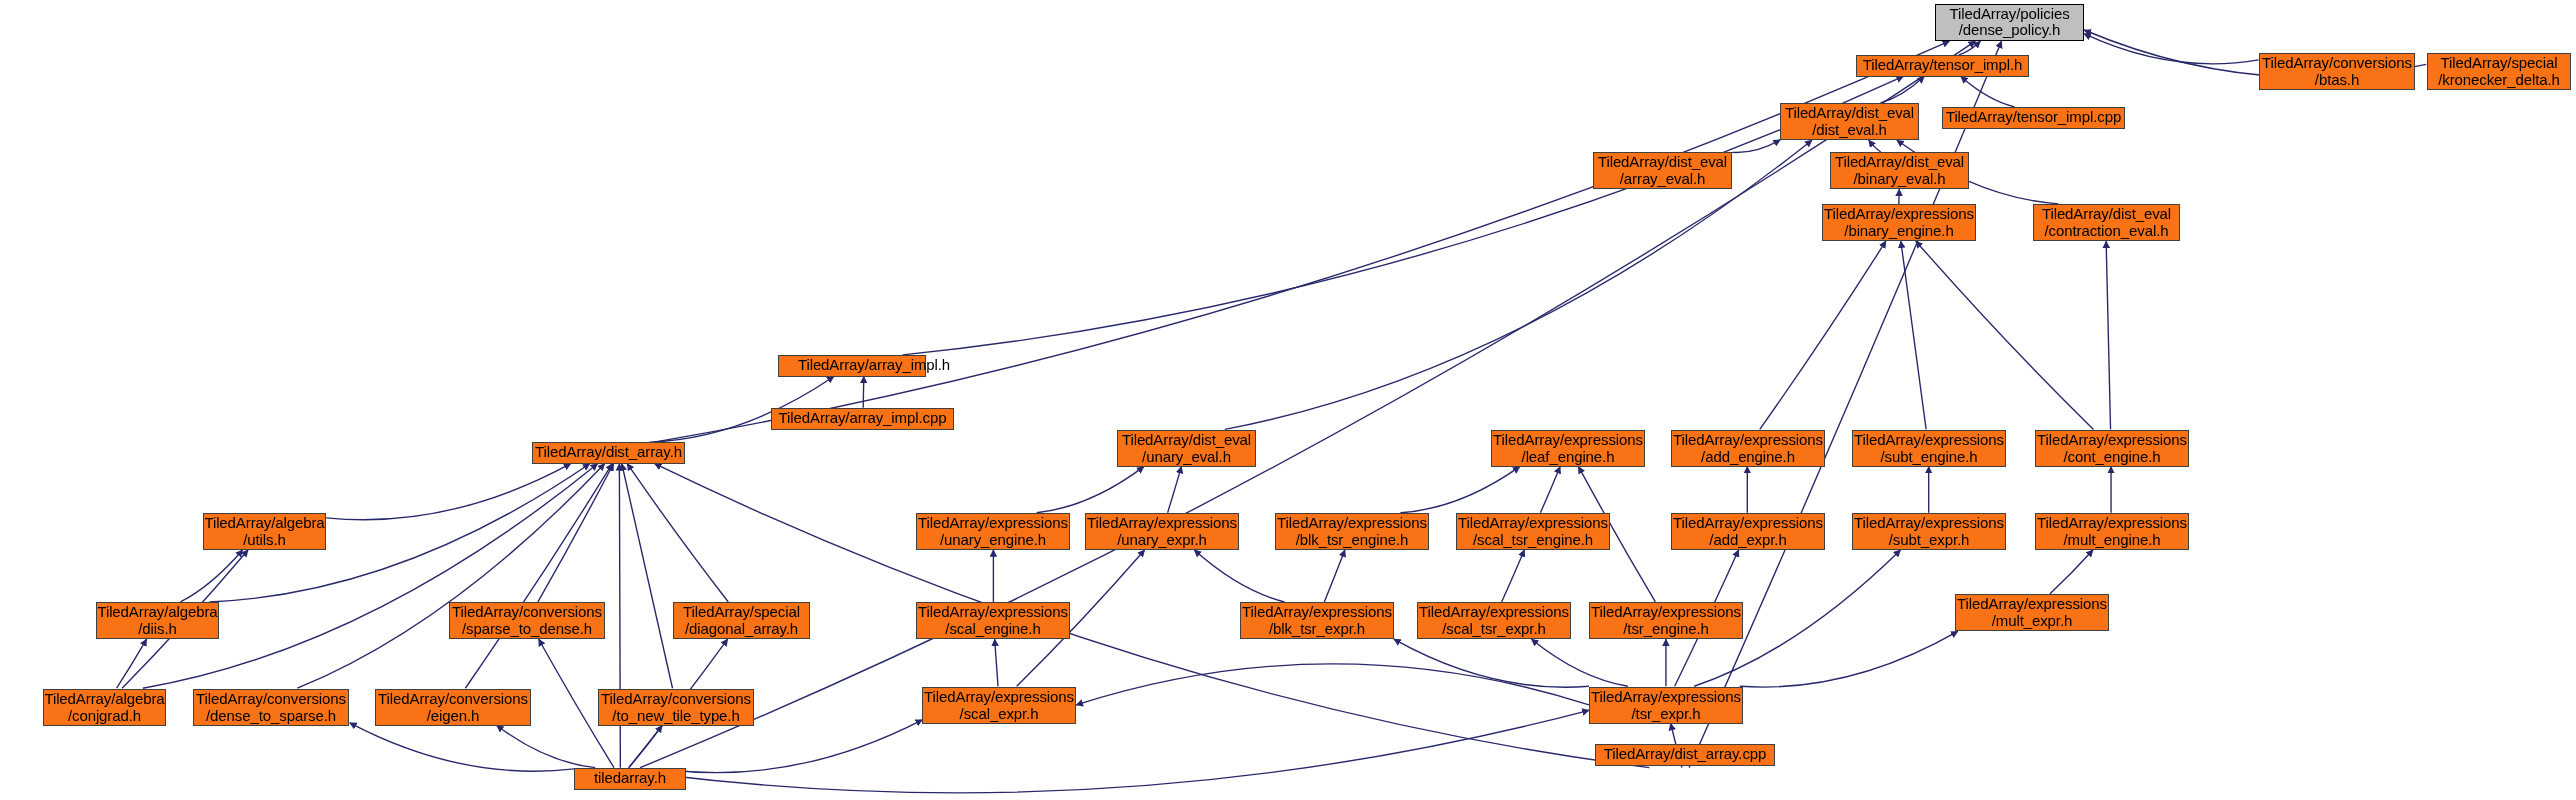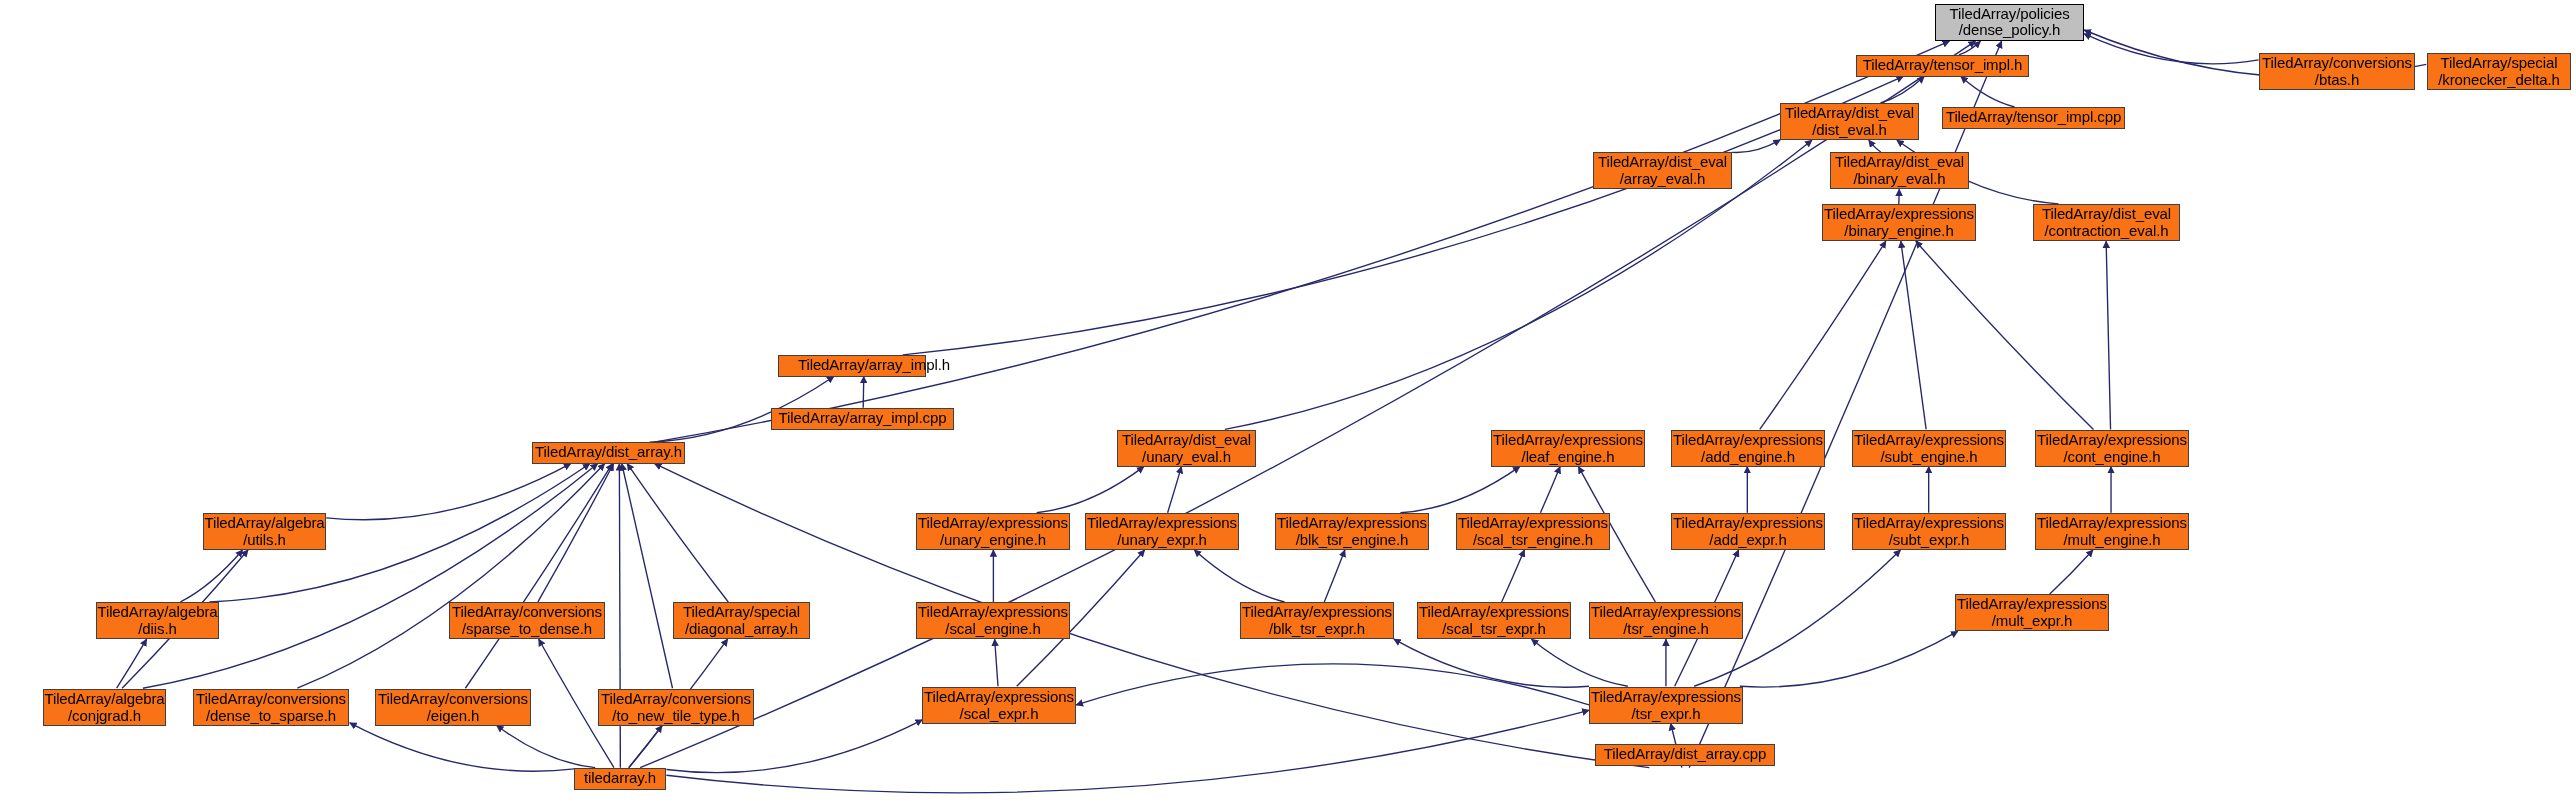--- a/index.html
+++ b/index.html
@@ -153,17 +153,17 @@
       <div class="node" style="left: 1240px; top: 602px; width: 154px; height: 37px;"><span class="l1">TiledArray/expressions</span><span class="l2">/blk_tsr_expr.h</span></div>
       <div class="node" style="left: 1417px; top: 602px; width: 154px; height: 37px;"><span class="l1">TiledArray/expressions</span><span class="l2">/scal_tsr_expr.h</span></div>
       <div class="node" style="left: 1589px; top: 602px; width: 154px; height: 37px;"><span class="l1">TiledArray/expressions</span><span class="l2">/tsr_engine.h</span></div>
       <div class="node" style="left: 1955px; top: 594px; width: 154px; height: 37px;"><span class="l1">TiledArray/expressions</span><span class="l2">/mult_expr.h</span></div>
       <div class="node" style="left: 43px; top: 689px; width: 123px; height: 37px;"><span class="l1">TiledArray/algebra</span><span class="l2">/conjgrad.h</span></div>
       <div class="node" style="left: 193px; top: 689px; width: 156px; height: 37px;"><span class="l1">TiledArray/conversions</span><span class="l2">/dense_to_sparse.h</span></div>
       <div class="node" style="left: 375px; top: 689px; width: 156px; height: 37px;"><span class="l1">TiledArray/conversions</span><span class="l2">/eigen.h</span></div>
       <div class="node" style="left: 598px; top: 689px; width: 156px; height: 37px;"><span class="l1">TiledArray/conversions</span><span class="l2">/to_new_tile_type.h</span></div>
       <div class="node" style="left: 922px; top: 687px; width: 154px; height: 37px;"><span class="l1">TiledArray/expressions</span><span class="l2">/scal_expr.h</span></div>
       <div class="node" style="left: 1589px; top: 687px; width: 154px; height: 37px;"><span class="l1">TiledArray/expressions</span><span class="l2">/tsr_expr.h</span></div>
-      <div class="node" style="left: 574px; top: 768px; width: 92px; height: 21.6px;"><span class="l1">tiledarray.h</span></div>
+      <div class="node" style="left: 574px; top: 768px; width: 112px; height: 21.6px;"><span class="l1">tiledarray.h</span></div>
       <div class="node" style="left: 1595px; top: 744px; width: 180px; height: 21.6px;"><span class="l1">TiledArray/dist_array.cpp</span></div>
     </div>
 </div>
 
 
 </body></html>

